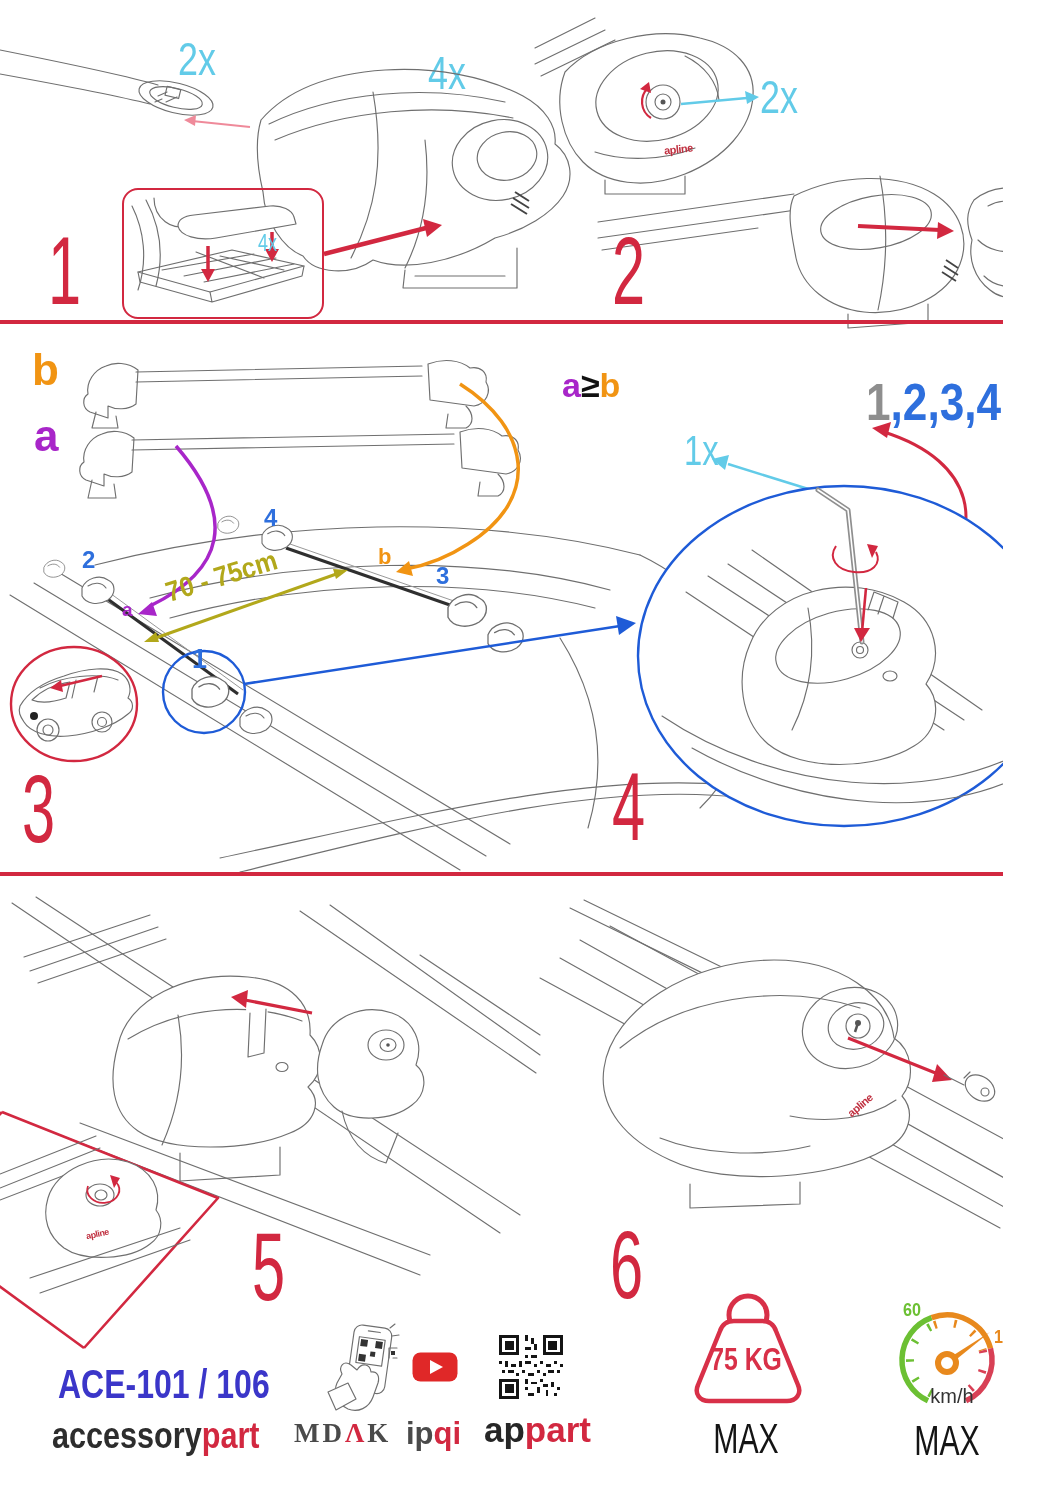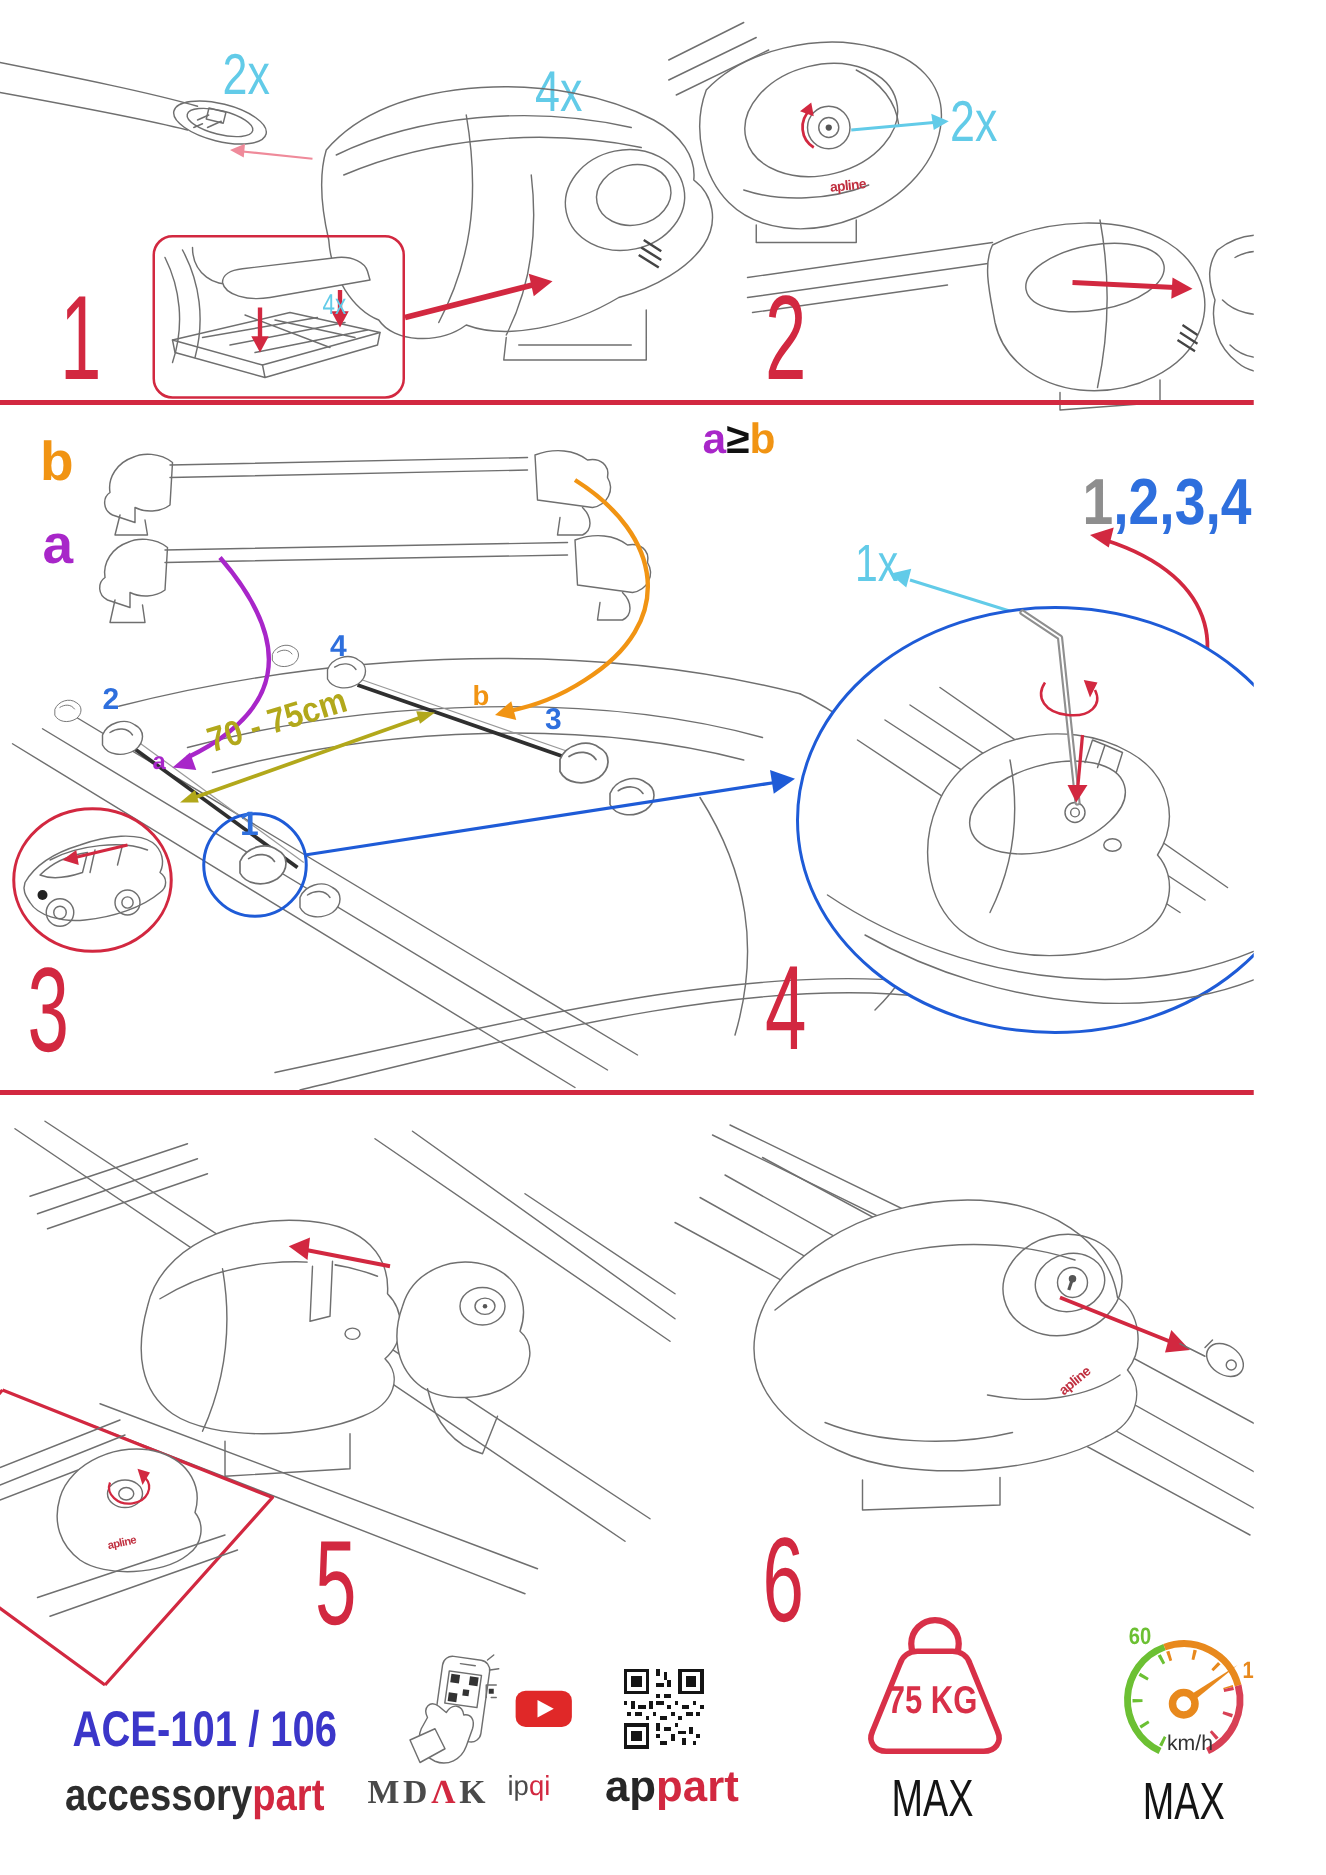--- a/index.html
+++ b/index.html
@@ -20,31 +20,31 @@
         transform:rotate(-17deg) scaleX(.9);transform-origin:left top;}
   .seq{position:absolute;font-size:52px;font-weight:700;line-height:1;
        transform:scaleX(.85);transform-origin:left top;}
   .cond{position:absolute;font-size:34px;font-weight:700;line-height:1;}
   .minilogo{position:absolute;color:#c03040;font-weight:700;font-size:11px;line-height:1;letter-spacing:-.5px;}
   .model{position:absolute;color:#3b36c9;font-size:40px;font-weight:700;line-height:1;
          transform:scaleX(.8);transform-origin:left top;}
   .brand{position:absolute;font-size:36px;font-weight:700;line-height:1;color:#2d2d2d;
          transform:scaleX(.85);transform-origin:left top;}
   .mdak{position:absolute;font-size:27px;font-weight:700;letter-spacing:3px;color:#4a4a4a;line-height:1;font-family:Liberation Serif, serif;}
-  .ipqi{position:absolute;font-size:22px;font-weight:400;color:#4a4a4a;line-height:1;}
+  .ipqi{position:absolute;font-size:31px;font-weight:700;color:#4a4a4a;line-height:1;}
   .apline{position:absolute;font-size:35px;font-weight:700;color:#262626;line-height:1;}
   .redtxt{color:#d22840;}
   .wval{position:absolute;left:676px;width:140px;text-align:center;color:#d83048;
         font-size:31px;font-weight:700;line-height:1;transform:scaleX(.8);transform-origin:center top;}
   .maxlbl{position:absolute;width:140px;text-align:center;color:#141414;font-size:42px;
           font-weight:500;line-height:1;transform:scaleX(.72);transform-origin:center top;}
   .speedlbl{position:absolute;font-size:19px;font-weight:700;line-height:1;
             transform:scaleX(.85);transform-origin:left top;}
   .green{color:#6cc033;} .sorange{color:#e8891d;}
-  .kmh{position:absolute;left:912px;width:80px;text-align:center;color:#333;font-size:17px;line-height:1;}
+  .kmh{position:absolute;left:912px;width:80px;text-align:center;color:#333;font-size:20px;line-height:1;}
   .inset1{position:absolute;left:122px;top:188px;width:198px;height:127px;
           border:2.5px solid #d22840;border-radius:16px;}
 </style>
 </head>
 <body>
 
 <div class="page">
 
   <svg style="left:0;top:36px" width="250" height="105" viewBox="0 0 250 105">
     <path class="ln" d="M0,14 C60,26 120,38 158,49"></path>
@@ -234,21 +234,21 @@
       <circle fill="#222" cx="28" cy="74" r="4"></circle>
     </g>
     <g>
       <path d="M96,34 L54,44" stroke="#d22840" stroke-width="2.6" fill="none"></path>
       <polygon points="44,46 55,38 57,50" fill="#d22840"></polygon>
     </g>
   </svg>
 
   <div class="stepnum" style="left:22px;top:770px">3</div>
 
-  <div class="cond" style="left:562px;top:334px">
+  <div class="cond" style="left:562px;top:368px">
     <span class="purple">a</span><span class="blk">≥</span><span class="orange">b</span>
   </div>
   <div class="seq" style="left:866px;top:376px">
     <span class="grayc">1</span><span class="blue">,2,3,4</span>
   </div>
   <div class="qty" style="left:684px;top:430px;font-size:42px">1x</div>
   <div class="poslabel blue" style="left:918px;top:556px;font-size:52px">1</div>
 
   <svg style="left:702px;top:448px" width="125" height="55" viewBox="0 0 125 55">
     <path d="M116,44 L26,16" stroke="#62cbe8" stroke-width="2.5" fill="none"></path>

